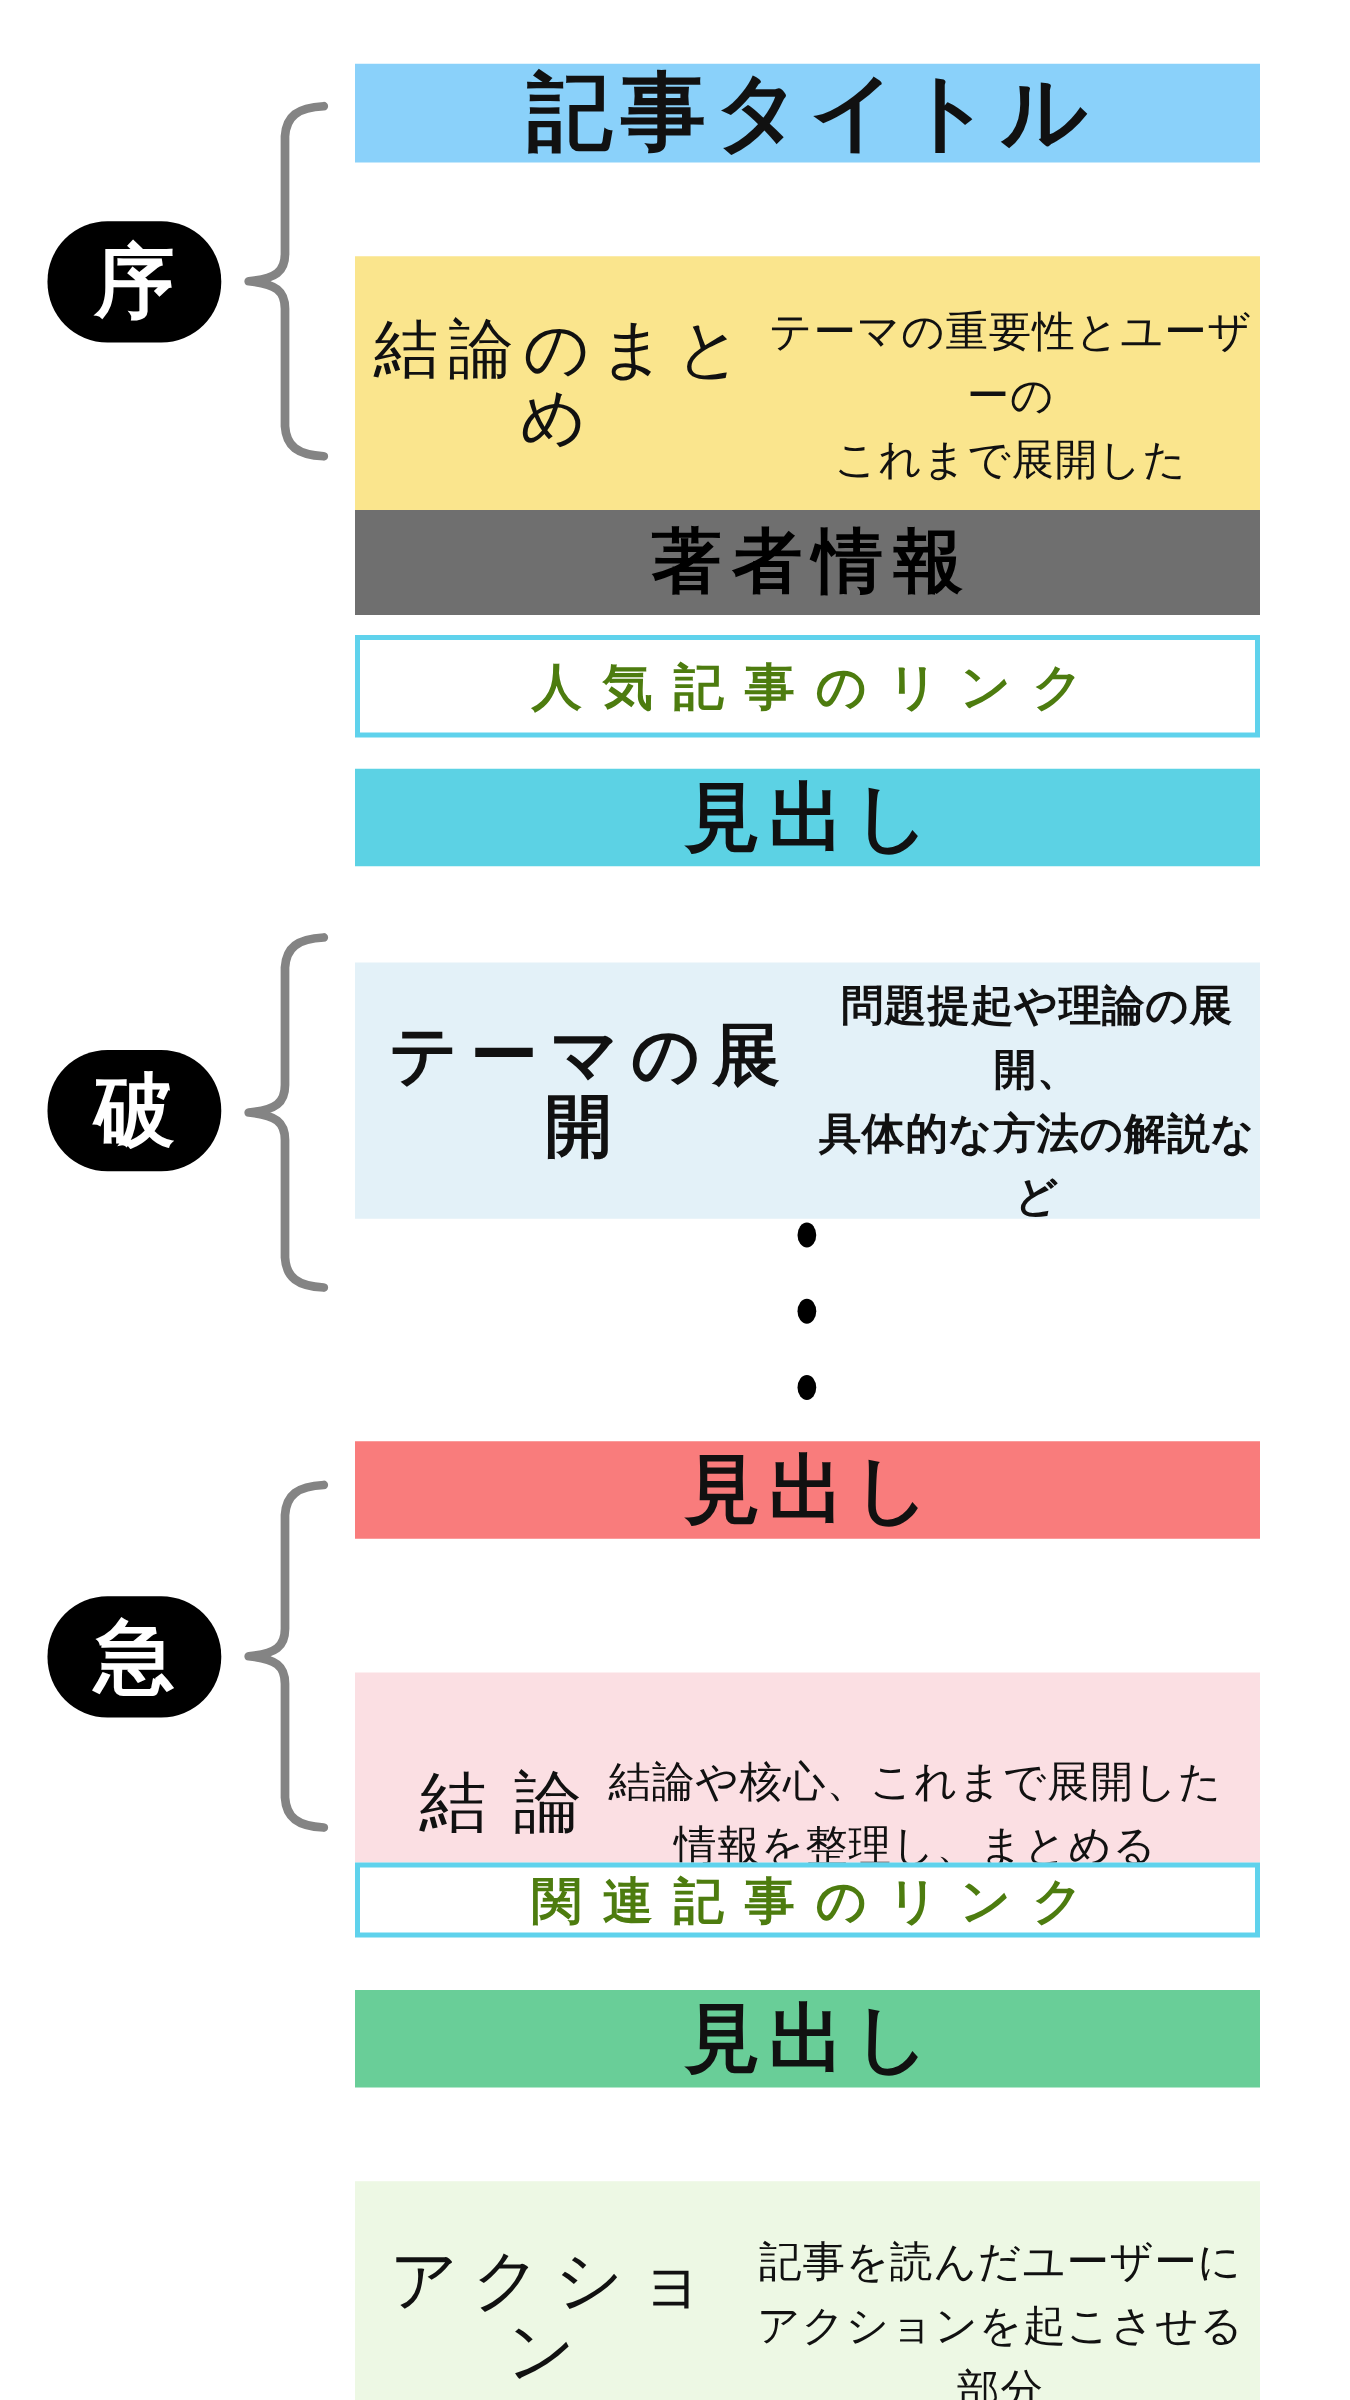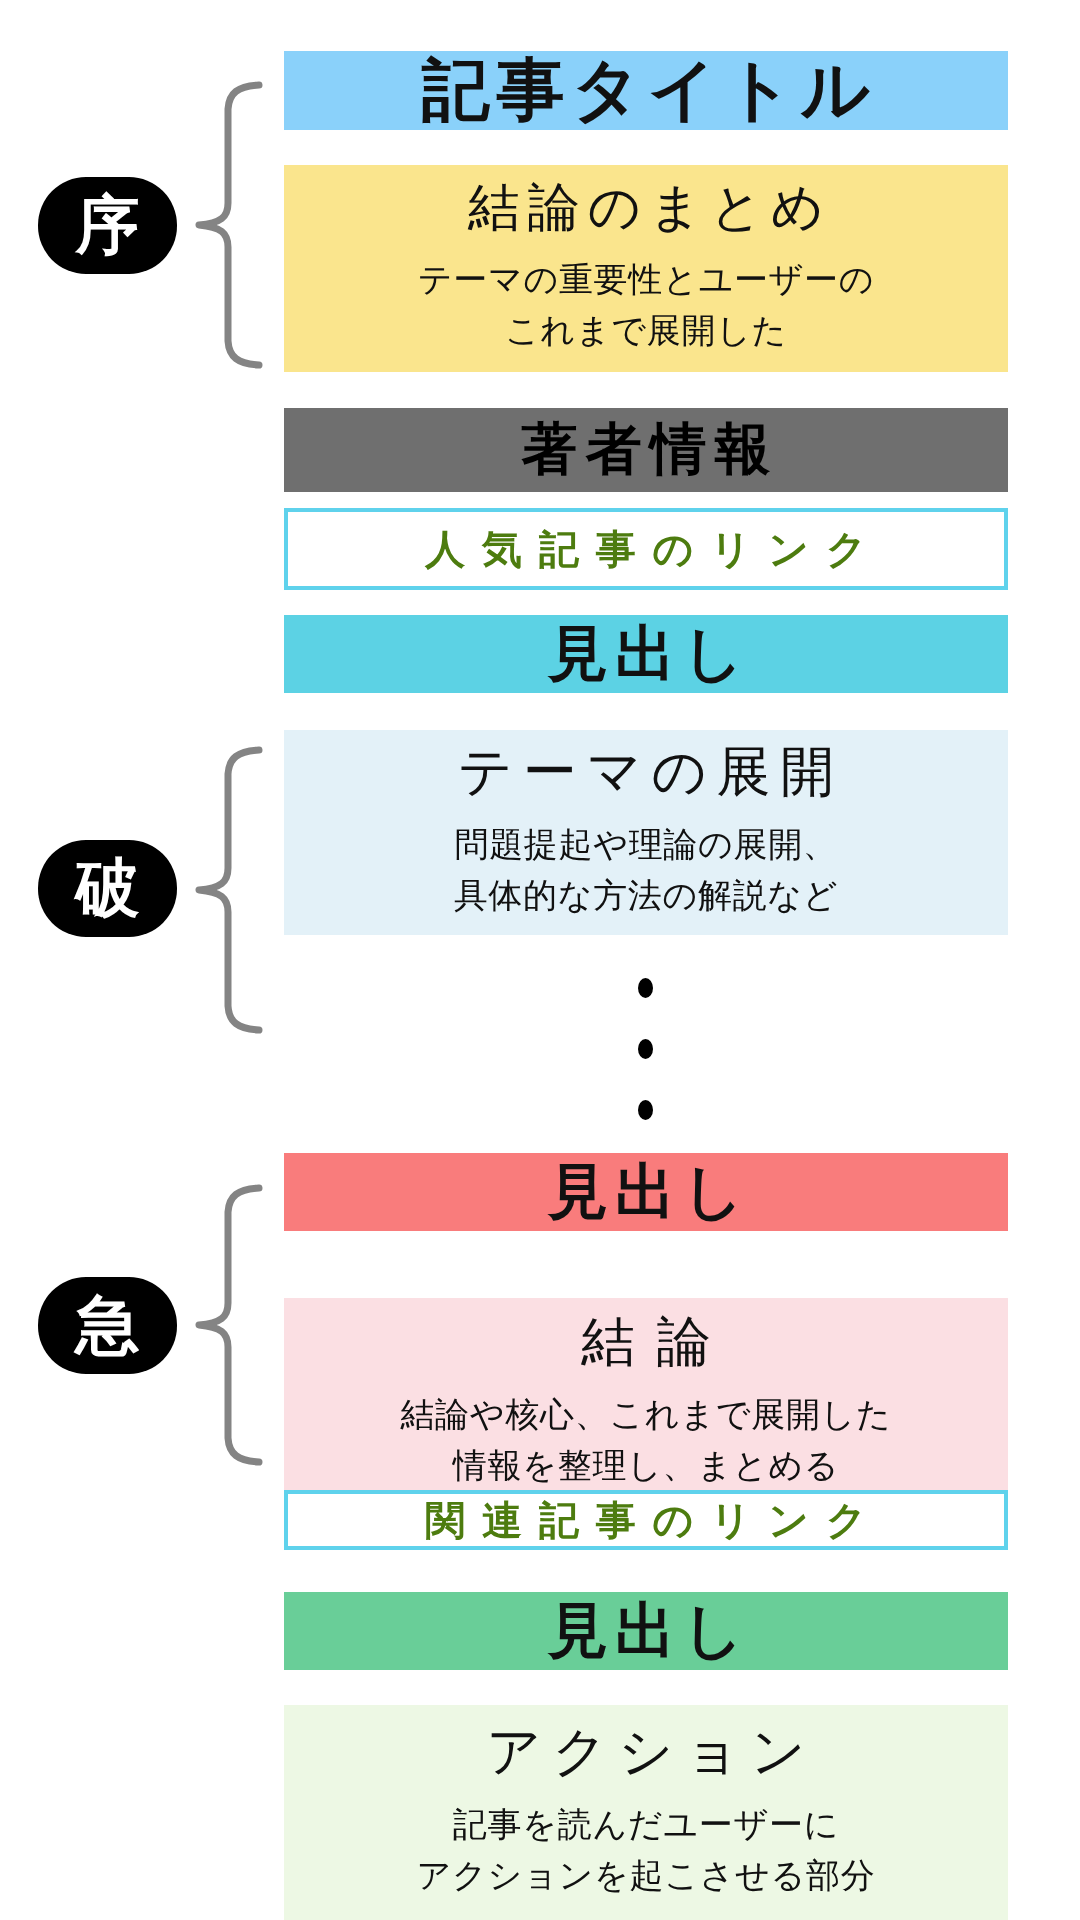--- a/index.html
+++ b/index.html
@@ -22,35 +22,35 @@
   #badge-ha{top:840px;}
   #badge-kyu{top:1277px;}
   #braces{position:absolute;left:0;top:0;pointer-events:none;}
   
   .bar,.linkbox,.content{
     position:absolute;left:284px;width:724px;
     display:flex;align-items:center;justify-content:center;
     text-align:center;box-sizing:border-box;
   }
   .bar{font-weight:bold;letter-spacing:.12em;text-indent:.12em;}
-  .content{flex-direction:column;}
+  .content{flex-direction:row;margin-top:40px;}
   .content .c-title{font-size:54px;line-height:1.05;letter-spacing:.18em;text-indent:.18em;}
   .content .c-sub{margin-top:18px;font-size:34px;line-height:1.5;letter-spacing:.02em;}
   
   #article-title{top:51px;height:79px;background:#8AD1FA;font-size:68px;letter-spacing:.1em;text-indent:.1em;}
   #summary-box{top:165px;height:207px;background:#FAE58D;}
   #summary-box .c-title{font-size:52px;letter-spacing:.15em;text-indent:.15em;}
   #author-info{top:408px;height:84px;background:#6F6F6F;color:#000000;font-size:56px;letter-spacing:.15em;text-indent:.15em;}
   .linkbox{
     background:#fff;border:4px solid #5FD2EC;color:#4d7c0f;
     font-weight:bold;font-size:40px;letter-spacing:.42em;text-indent:.42em;
   }
   #popular-links{top:508px;height:82px;}
   #body-heading{top:615px;height:78px;background:#5CD2E4;font-size:60px;}
-  #theme-box{top:730px;height:205px;background:#E3F1F8;}
+  #theme-box{top:730px;height:205px;background:#E3F1F8;font-weight:bold;}
   #dots{position:absolute;left:638px;top:0;width:16px;}
   .dot{position:absolute;left:0;width:15px;height:20px;background:#000;border-radius:50%;}
   .dot:nth-child(1){top:978px;}
   .dot:nth-child(2){top:1039px;}
   .dot:nth-child(3){top:1100px;}
   #conclusion-heading{top:1153px;height:78px;background:#F97C7C;font-size:60px;}
   #conclusion-box{top:1298px;height:209px;background:#FBDFE3;}
   #conclusion-box .c-title{letter-spacing:.4em;text-indent:.4em;}
   #related-links{top:1490px;height:60px;}
   #action-heading{top:1592px;height:78px;background:#69CE98;font-size:60px;}

